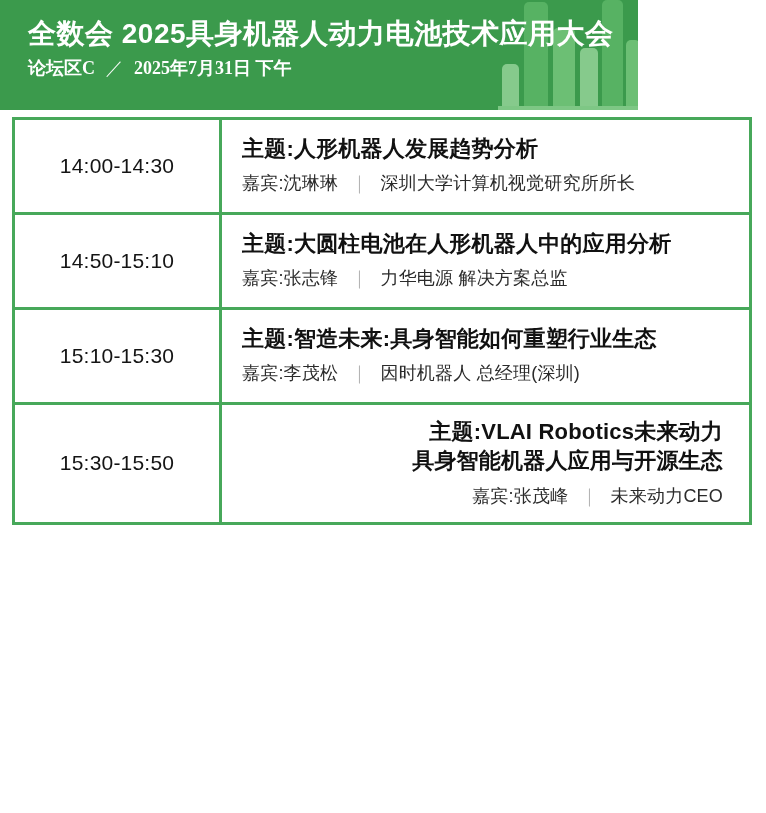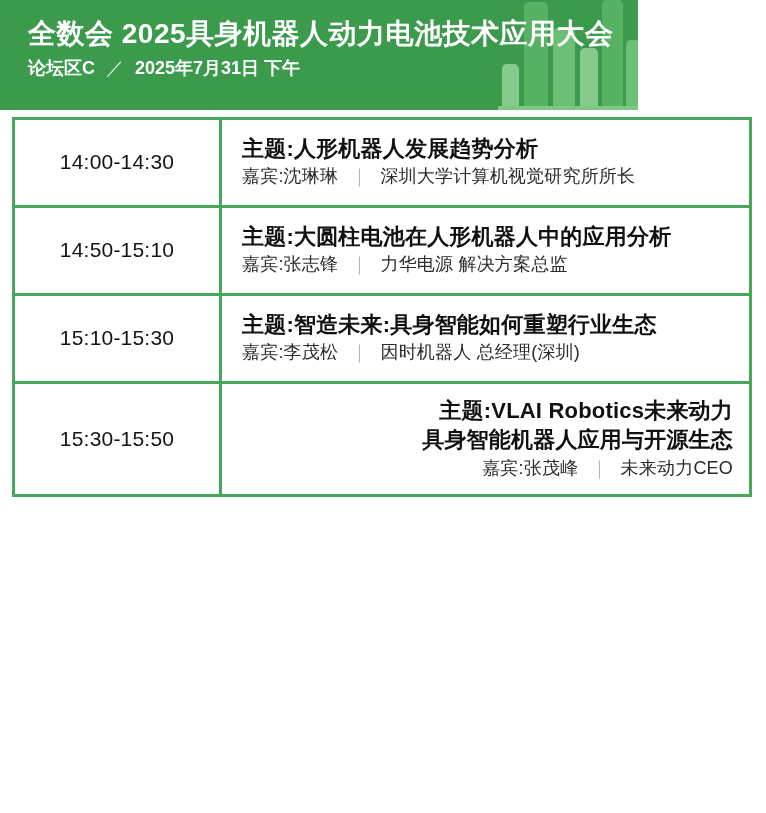--- a/index.html
+++ b/index.html
@@ -39,20 +39,21 @@
     line-height: 1.15;
     white-space: nowrap;
   }
   .banner-subtitle {
     margin-top: 8px;
     font-size: 18px;
     font-weight: bold;
     color: #ffffff;
     line-height: 1.2;
     white-space: nowrap;
+    font-family: Liberation Serif, serif;
   }
   .banner-subtitle .sep {
     display: inline-block;
     margin: 0 6px;
     font-weight: normal;
   }
 
   
   .skyline {
     position: absolute;
@@ -115,35 +116,35 @@
 
   .col-time {
     width: 196px;
     text-align: center;
     font-size: 21px;
     color: #141414;
     letter-spacing: 0.2px;
     padding: 6px 4px;
   }
   .col-detail {
-    padding: 14px 16px 16px 20px;
+    padding: 14px 26px 16px 20px;
   }
 
   .row-tall .col-detail { padding-top: 12px; padding-bottom: 14px; text-align: right; }
 
   .topic {
     font-size: 22px;
     font-weight: bold;
     color: #111111;
     line-height: 1.34;
     letter-spacing: 0.2px;
   }
   .topic .line2 { display: block; }
   .guest {
-    margin-top: 2px;
+    margin-top: 9px;
     font-size: 18px;
     color: #2b2b2b;
     line-height: 1.3;
     letter-spacing: 0.2px;
   }
   .guest .divider {
     display: inline-block;
     margin: 0 7px;
     color: #b4b4b4;
     font-weight: normal;

